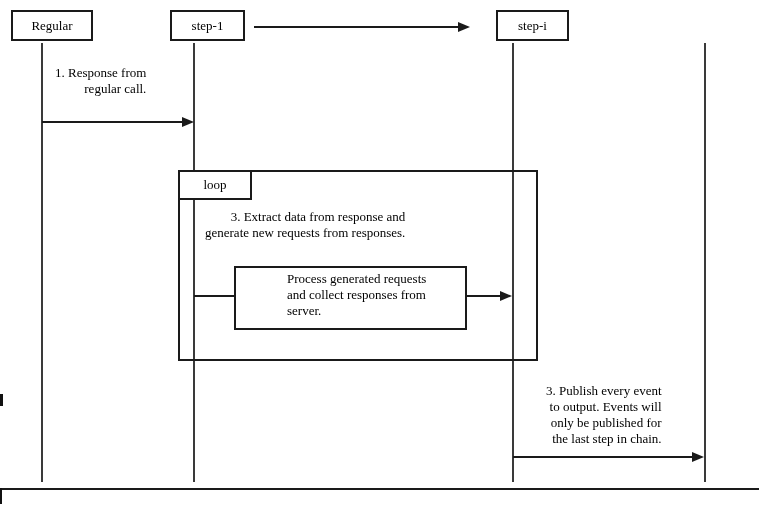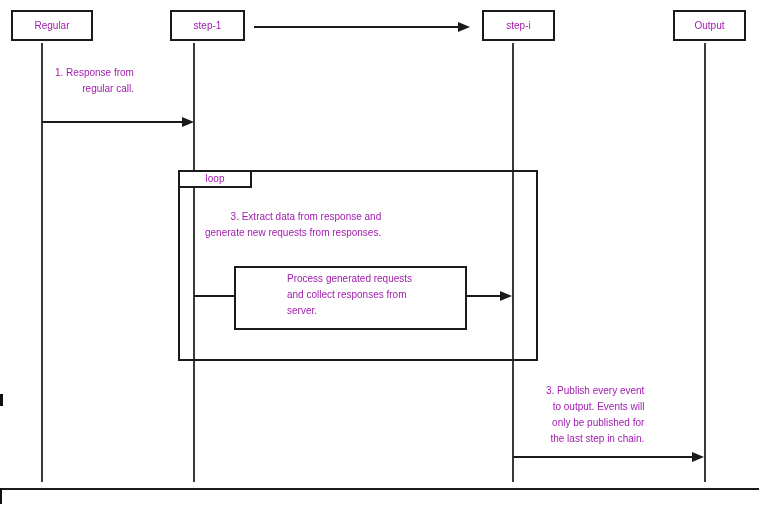--- a/index.html
+++ b/index.html
@@ -1,24 +1,24 @@
 <!DOCTYPE html>
 <html><head>
 <meta charset="utf-8">
 <style>
   html, body { margin: 0; padding: 0; background: #ffffff; }
   .canvas {
     position: relative;
     width: 759px;
     height: 508px;
     background: #ffffff;
-    font-family: Liberation Sans, sans-serif;
-    font-size: 10px;
+    font-family: Liberation Serif, serif;
+    font-size: 13px;
     line-height: 16px;
-    color: #a21caf;
+    color: #000000;
     overflow: hidden;
   }
   .pbox {
     position: absolute;
     top: 10px;
     height: 31px;
     border: 2px solid #1a1a1a;
     background: #ffffff;
     box-sizing: border-box;
     display: flex;
@@ -59,21 +59,21 @@
     height: 191px;
     border: 2px solid #1a1a1a;
     box-sizing: border-box;
     background: transparent;
   }
   .loop-label {
     position: absolute;
     left: 178px;
     top: 170px;
     width: 74px;
-    height: 18px;
+    height: 30px;
     border: 2px solid #1a1a1a;
     box-sizing: border-box;
     background: #ffffff;
     display: flex;
     align-items: center;
     justify-content: center;
   }
   .proc-box {
     position: absolute;
     left: 234px;
@@ -96,22 +96,21 @@
     background: #111111;
   }
 </style>
 </head>
 <body>
 
 <div class="canvas">
 
   <div class="pbox" style="left:11px; width:82px;">Regular</div>
   <div class="pbox" style="left:170px; width:75px;">step-1</div>
-  <div class="pbox" style="left:482px; width:73px;">step-i</div>
-  <div class="pbox" style="left:673px; width:73px;">Output</div>
+  <div class="pbox" style="left:496px; width:73px;">step-i</div>
 
   <div class="lifeline" style="left:41px;"></div>
   <div class="lifeline" style="left:193px;"></div>
   <div class="lifeline" style="left:512px;"></div>
   <div class="lifeline" style="left:704px;"></div>
 
   <div class="hline" style="left:254px; top:26px; width:205px;"></div>
   <div class="ahead" style="left:458px; top:22px;"></div>
 
   <div class="msg" style="left:55px; top:65px;">1. Response from

